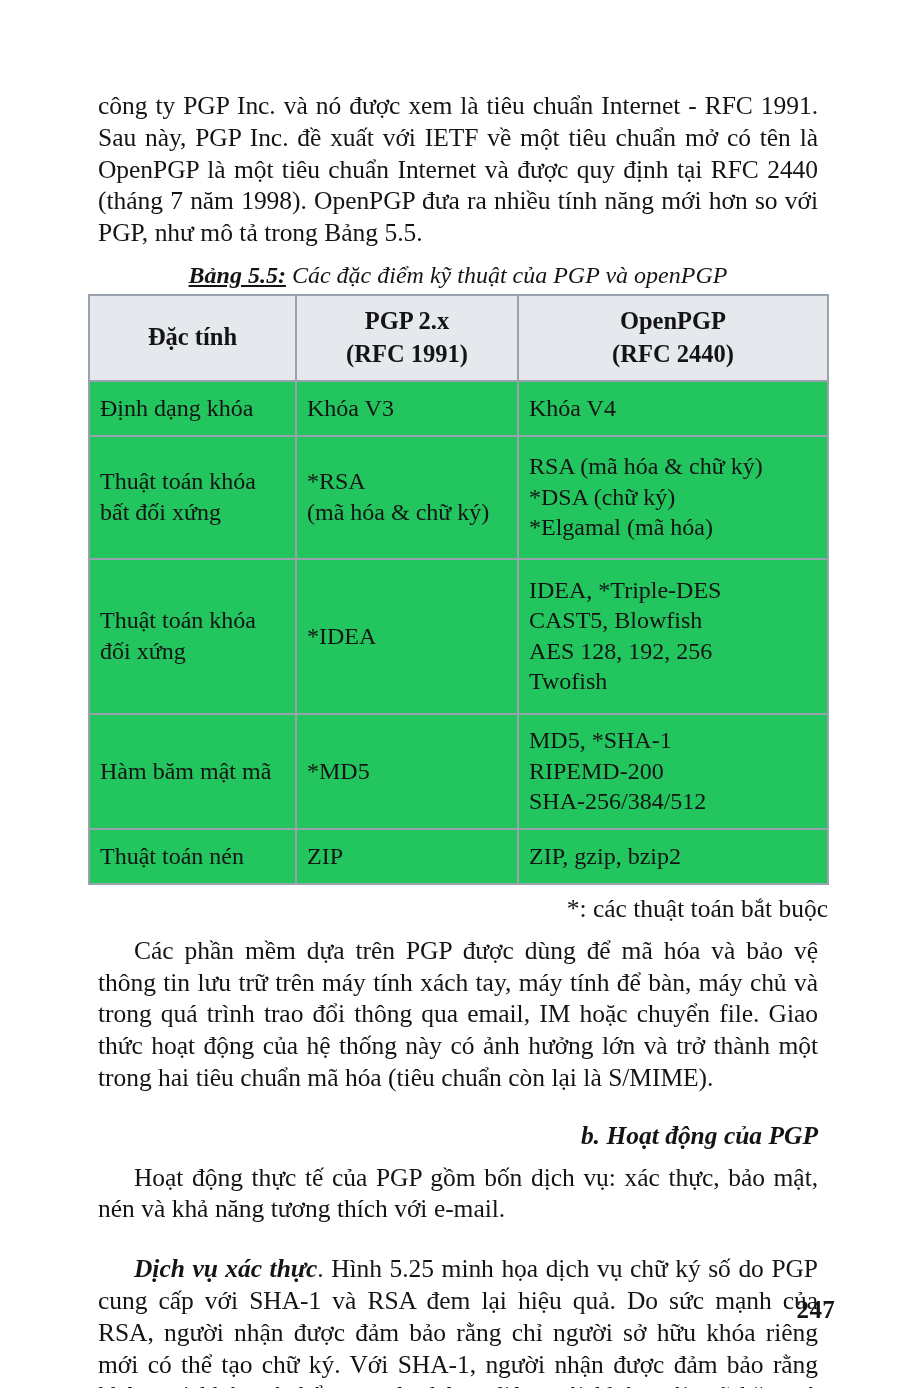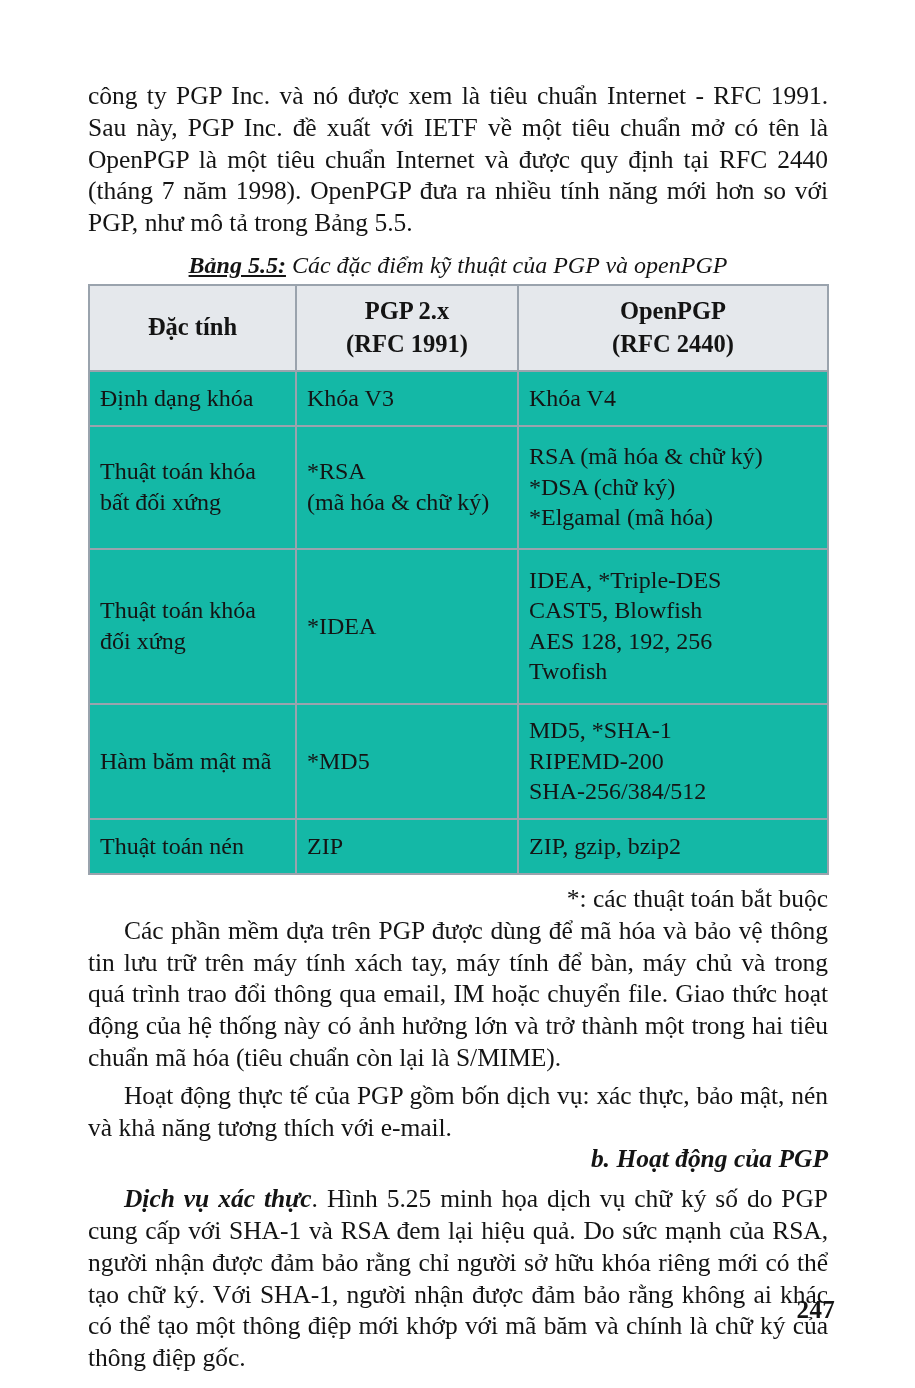--- a/index.html
+++ b/index.html
@@ -28,21 +28,21 @@
 
   .content {
     position: absolute;
     left: 88px;
     top: 80px;
     width: 740px;
   }
 
   
   p.para {
-    margin: 0;
+    margin: 10px;
     font-size: 25.5px;
     line-height: 31.8px;
     text-align: justify;
     text-justify: inter-word;
     letter-spacing: -0.05px;
     word-spacing: 0.2px;
   }
   p.para.indent {
     text-indent: 36px;
   }
@@ -89,21 +89,21 @@
   table.pgp col.c2 { width: 222px; }
   table.pgp col.c3 { width: 310px; }
 
   table.pgp th,
   table.pgp td {
     border: 2px solid #9aa3ad;
     padding: 6px 10px 7px 10px;
     vertical-align: middle;
     font-size: 24px;
     line-height: 30.5px;
-    background: #14b8a6;
+    background: #22c55e;
   }
   table.pgp thead th {
     background: #e5e8ec;
     text-align: center;
     font-weight: bold;
     font-size: 24.5px;
     line-height: 33px;
     padding-top: 8px;
     padding-bottom: 10px;
   }
@@ -248,23 +248,23 @@
         </tbody>
       </table>
     </div>
 
     <p class="footnote nojust">*: các thuật toán bắt buộc</p>
 
     <p class="para indent">Các phần mềm dựa trên PGP được dùng để mã hóa và bảo vệ thông tin lưu trữ trên máy tính xách tay, máy tính để bàn, máy chủ và trong quá trình trao đổi thông qua email, IM hoặc chuyển file. Giao thức hoạt động của hệ thống này có ảnh hưởng lớn và trở thành một trong hai tiêu chuẩn mã hóa (tiêu chuẩn còn lại là S/MIME).</p>
 
     <div class="sp-6"></div>
 
+    <p class="para nojust indent"><span class="heading-run">b. Hoạt động của PGP</span></p>
+
     <p class="para indent">Hoạt động thực tế của PGP gồm bốn dịch vụ: xác thực, bảo mật, nén và khả năng tương thích với e-mail.</p>
-
-    <p class="para nojust indent"><span class="heading-run">b. Hoạt động của PGP</span></p>
 
     <div class="sp-8"></div>
 
     <p class="para indent"><span class="heading-run">Dịch vụ xác thực</span><span>. Hình 5.25 minh họa dịch vụ chữ ký số do PGP cung cấp với SHA-1 và RSA đem lại hiệu quả. Do sức mạnh của RSA, người nhận được đảm bảo rằng chỉ người sở hữu khóa riêng mới có thể tạo chữ ký. Với SHA-1, người nhận được đảm bảo rằng không ai khác có thể tạo một thông điệp mới khớp với mã băm và chính là chữ ký của thông điệp gốc.</span></p>
 
   </div>
 
   <div class="pagenum">247</div>
 </div>
 

